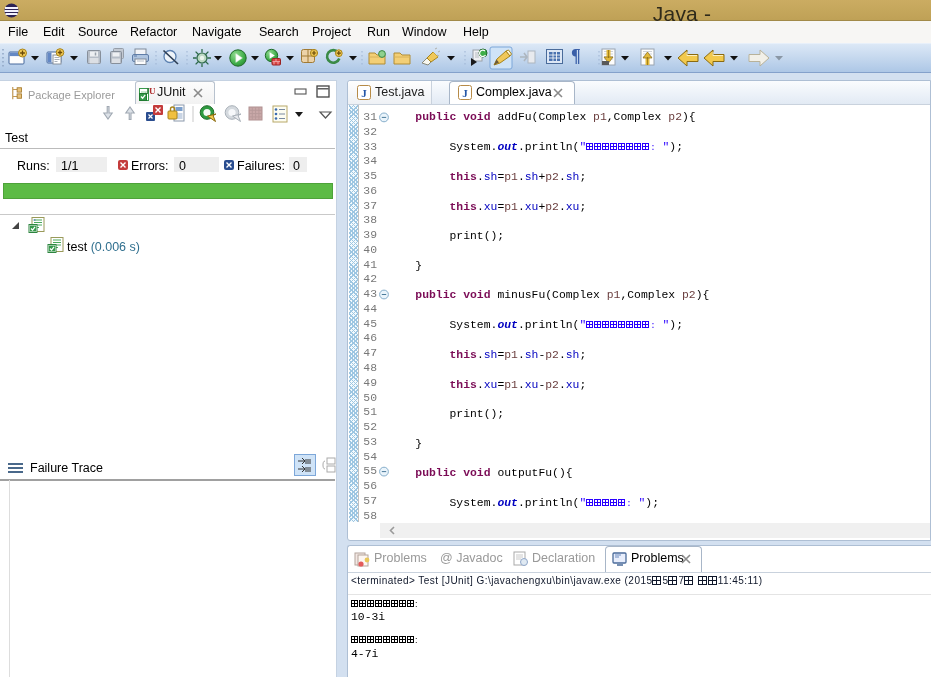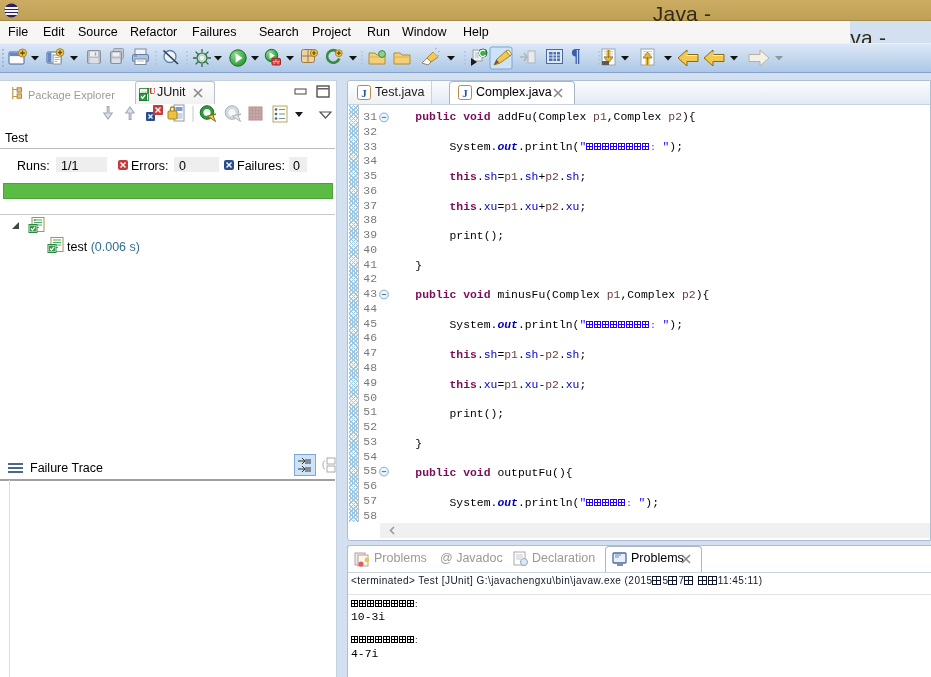--- a/index.html
+++ b/index.html
@@ -6,21 +6,21 @@
 .abs{position:absolute}
 
 .cj{display:inline-block;width:9px;height:9px;border:1px solid currentColor;vertical-align:-1px;margin-right:1px;
 background:linear-gradient(currentColor,currentColor) 50% 50%/100% 1px no-repeat,linear-gradient(currentColor,currentColor) 50% 50%/1px 100% no-repeat}
 .cjs{display:inline-block;width:7px;height:7px;border:1px solid currentColor;vertical-align:0px;margin-right:1px;
 background:linear-gradient(currentColor,currentColor) 50% 50%/100% 1px no-repeat,linear-gradient(currentColor,currentColor) 50% 50%/1px 100% no-repeat}
 
 #title{left:0;top:0;width:931px;height:21px;background:linear-gradient(#cbac62,#bfa156);border-bottom:1px solid #a28a48}
 #title .txt{position:absolute;left:472px;top:2px;width:420px;text-align:center;font-size:21px;letter-spacing:0.2px;color:#2f2a1a}
 
-#menu{left:0;top:21px;width:850px;height:22px;background:#f7f6f4;color:#000;font-size:12.5px}
+#menu{left:0;top:21px;width:931px;height:22px;background:#f7f6f4;color:#000;font-size:12.5px}
 #menu span{position:absolute;top:4px}
 
 #toolbar{left:0;top:43px;width:931px;height:30px;background:linear-gradient(#dce8f6,#adc7e6);border-top:1px solid #e8f0fa;border-bottom:1px solid #84a1cb}
 
 #lpanel{left:0;top:80px;width:337px;height:597px;background:#fff;border:1px solid #c5d2e2;border-left:none;border-bottom:none}
 #editor{left:347px;top:80px;width:584px;height:461px;background:#fff;border:1px solid #aebfd4;border-radius:3px 0 0 3px}
 #console{left:347px;top:545px;width:584px;height:132px;background:#fff;border:1px solid #aebfd4;border-right:none;border-bottom:none;border-radius:3px 0 0 0}
 .mono{font-family:Liberation Mono, monospace}
 s,b,i{text-decoration:none;font-style:normal}
 .kw{color:#7b0c56;font-weight:bold}
@@ -42,21 +42,21 @@
       <rect x="1.5" y="10" width="12" height="2" fill="#f4f2ff"></rect>
     </svg>
  <div class="txt">Java - shiyan/src/shiyan20135316/Complex.java - Eclipse</div>
 </div>
 
 <div class="abs" id="menu">
  <span style="left:8px">File</span>
     <span style="left:43px">Edit</span>
     <span style="left:78px">Source</span>
     <span style="left:130px">Refactor</span>
-    <span style="left:192px">Failures</span>
+    <span style="left:192px">Navigate</span>
     <span style="left:259px">Search</span>
     <span style="left:312px">Project</span>
     <span style="left:367px">Run</span>
     <span style="left:402px">Window</span>
     <span style="left:463px">Help</span>
 </div>
 
 <div class="abs" id="toolbar"><svg width="931" height="28" id="tbsvg">
 <defs>
  <g id="tri">

